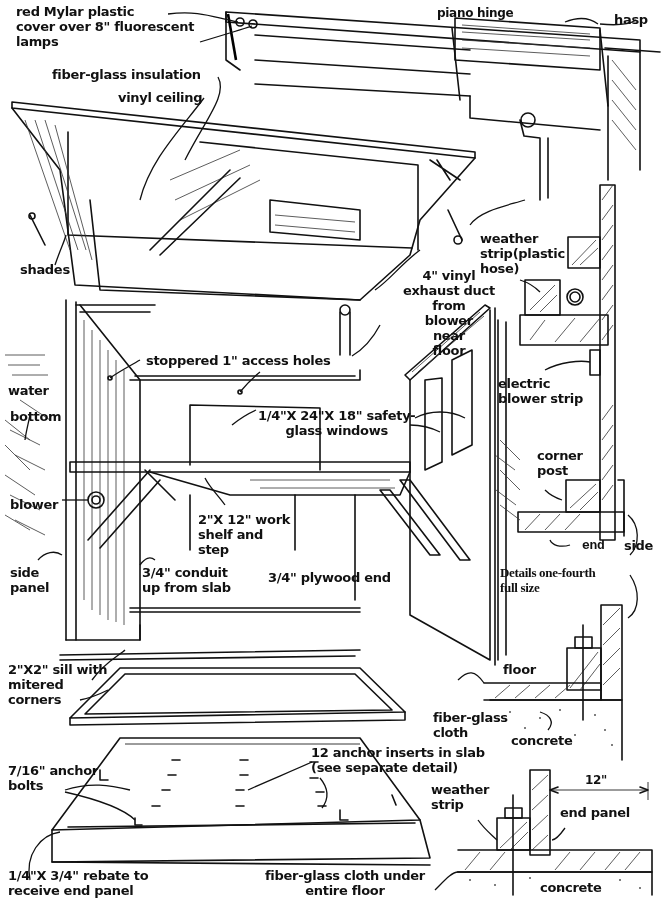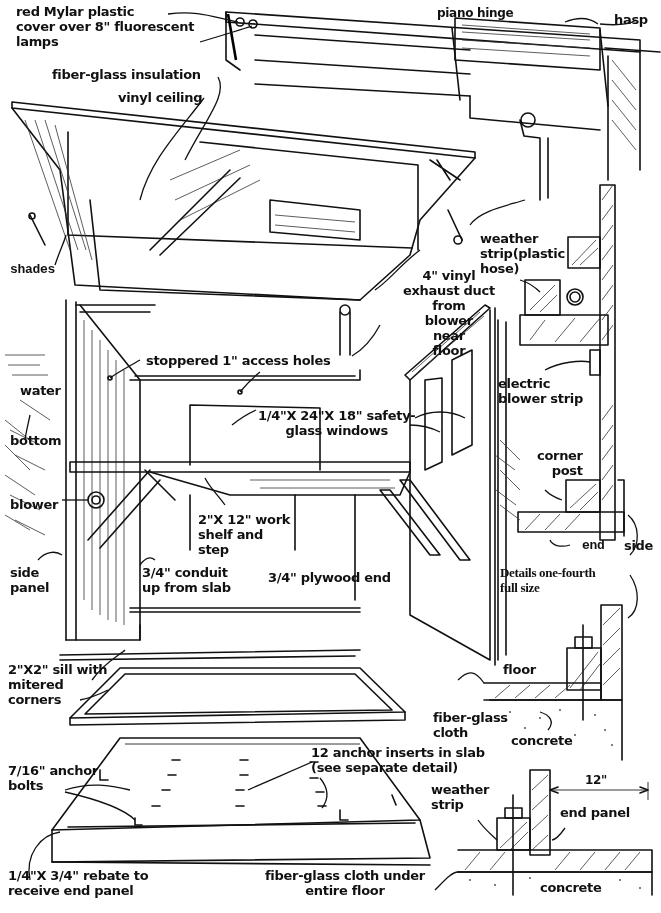--- a/index.html
+++ b/index.html
@@ -224,38 +224,38 @@
   </g>
 </svg>
 
 <div class="lbl" style="left:16px;top:4px;">red Mylar plastic
 cover over 8" fluorescent
 lamps</div>
 <div class="lbl sm" style="left:437px;top:6px;text-align:right;">piano hinge</div>
 <div class="lbl" style="left:614px;top:12px;">hasp</div>
 <div class="lbl" style="left:52px;top:67px;">fiber-glass insulation</div>
 <div class="lbl" style="left:118px;top:90px;">vinyl ceiling</div>
-<div class="lbl" style="left:10px;top:262px;font-family:Liberation Mono, monospace;">shades</div>
+<div class="lbl" style="left:20px;top:262px;">shades</div>
 <div class="lbl" style="left:403px;top:268px;line-height:15px;text-align:center;">4" vinyl
 exhaust duct
 from
 blower
 near
 floor</div>
 <div class="lbl" style="left:480px;top:231px;">weather
 strip(plastic
 hose)</div>
 <div class="lbl" style="left:146px;top:353px;">stoppered 1" access holes</div>
-<div class="lbl" style="left:20px;top:383px;">water</div>
-<div class="lbl" style="left:10px;top:433px;">bottom</div>
+<div class="lbl" style="left:8px;top:383px;">water</div>
+<div class="lbl" style="left:10px;top:409px;">bottom</div>
 <div class="lbl" style="left:258px;top:408px;text-align:center;">1/4"X 24"X 18" safety-
 glass windows</div>
 <div class="lbl" style="left:498px;top:376px;">electric
 blower strip</div>
-<div class="lbl" style="left:537px;top:448px;text-align:right;">corner
+<div class="lbl" style="left:537px;top:448px;">corner
 post</div>
 <div class="lbl" style="left:582px;top:538px;font-family:Liberation Mono, monospace;">end</div>
 <div class="lbl" style="left:624px;top:538px;">side</div>
 <div class="lbl" style="left:10px;top:497px;">blower</div>
 <div class="lbl" style="left:198px;top:512px;">2"X 12" work
 shelf and
 step</div>
 <div class="lbl" style="left:10px;top:565px;">side
 panel</div>
 <div class="lbl" style="left:142px;top:565px;">3/4" conduit

